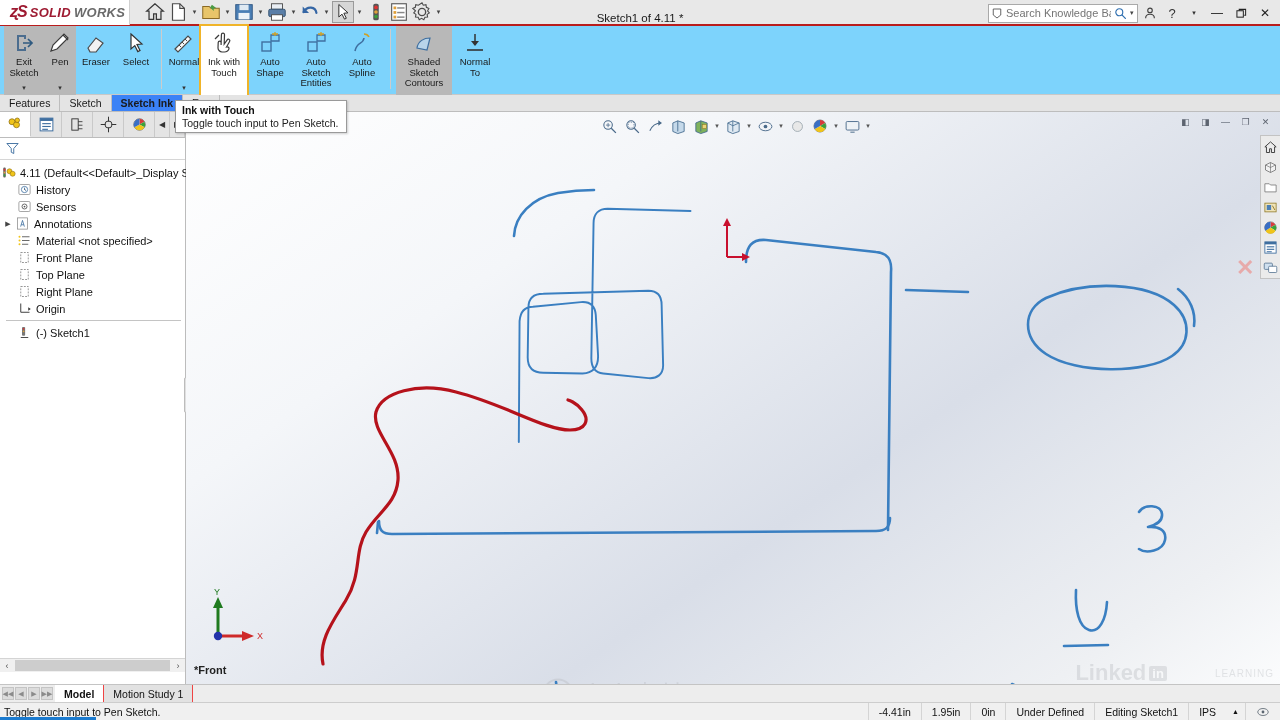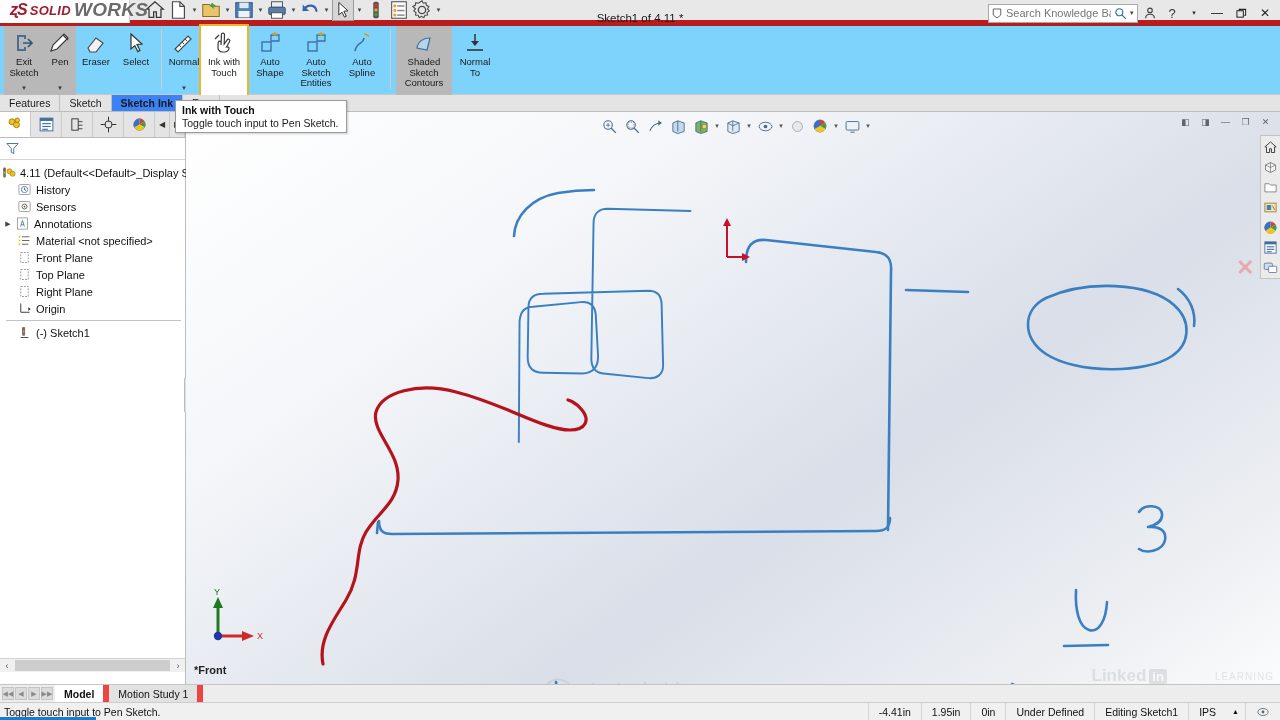--- a/index.html
+++ b/index.html
@@ -10,32 +10,32 @@
     font-size: 11px;
     background: #f0f0f0;
     -webkit-font-smoothing: antialiased;
   }
   #app { position: relative; width: 1280px; height: 720px; }
 
   
   .titlebar {
     position: absolute; left: 0; top: 0; width: 1280px; height: 26px;
     background: #e8e8e8;
-    border-bottom: 6px solid #b91c1c;
+    border-bottom: 2px solid #b91c1c;
     display: flex; align-items: center;
   }
   .dslogo {
     width: 130px; height: 26px; display: flex; align-items: center;
     padding-left: 10px; gap: 3px;
     background: #fff;
     border-right: 1px solid #d0d0d0;
   }
   .dslogo .ds { color: #9e1b32; font-weight: bold; font-size: 16px; font-style: italic; letter-spacing:-1px;}
   .dslogo .solid { color: #9e1b32; font-weight: bold; font-size: 13px; font-style: italic; letter-spacing: 0.3px;}
-  .dslogo .works { color: #6b6b6b; font-weight: bold; font-size: 19px; font-style: italic; letter-spacing: 0.3px;}
+  .dslogo .works { color: #6b6b6b; font-weight: bold; font-size: 13px; font-style: italic; letter-spacing: 0.3px;}
 
   .menubar { display: flex; align-items: center; margin-left: 12px; gap: 0px; }
   .menubar .mi {
     padding: 4px 9px; font-size: 11.5px; color: #1a1a1a; cursor: default;
   }
   .pin { margin-left: 8px; color: #2a6fba; font-size: 13px; transform: rotate(40deg); display:inline-block;}
 
   .mbtoolbar {
     display: flex; align-items: center; margin-left: 14px; gap: 1px; height: 26px;
   }
@@ -148,21 +148,21 @@
   .hud .dd { font-size: 7px; color:#555; width:8px;text-align:center;}
   .winbtns { position: absolute; right: 6px; top: 2px; display:flex; gap:3px; align-items:center;}
   .winbtns span { width:17px;height:15px;display:flex;align-items:center;justify-content:center;font-size:9px;color:#5d6470;border:1px solid transparent;}
 
   .redx { position:absolute; left: 1050px; top: 143px; font-size: 22px; color: #e7aaaa; font-weight:bold; }
   .frontlbl { position: absolute; left: 8px; bottom: 8px; font-size: 11px; font-weight: bold; color: #222; }
 
   .wm-center { position:absolute; left: 355px; top: 565px; display:flex; align-items:center; gap:6px; opacity:.40; }
   .wm-center .wmtxt { font-size: 24px; color: #b9bcc2; letter-spacing: 2px; }
   .wm-linked { position: absolute; right: 6px; bottom: -2px; opacity: .35; display:flex;align-items:center;gap:3px;}
-  .wm-linked .li { font-size: 17px; font-weight:bold; color:#b5b8bd; }
+  .wm-linked .li { font-size: 22px; font-weight:bold; color:#b5b8bd; }
   .wm-linked .inbox { background:#b5b8bd; color:#fff; font-size:13px;font-weight:bold;padding:0 3px;border-radius:2px;}
   .wm-linked .lrn { font-size: 10px; color:#b5b8bd; letter-spacing:1px;margin-left:45px;}
 
   
   .wm-url { position:absolute; left: 545px; top: 16px; font-size: 23px; color:#cfcfcf; font-weight:bold; opacity:.85; z-index: 5; pointer-events:none;}
 
   
   .righttb {
     position: absolute; right: 0; top: 135px; width: 20px;
     background: #ebebeb; border: 1px solid #c3c3c3; border-right:0;
@@ -171,21 +171,21 @@
   .righttb .rb { width: 18px; height: 18px; display:flex;align-items:center;justify-content:center; }
 
   
   .bottomtabs {
     position: absolute; left: 0; top: 684px; width: 1280px; height: 18px;
     background: #ededed; border-top: 1px solid #c4c4c4;
     display: flex; align-items: stretch;
   }
   .navarrows { display:flex; align-items:center; padding:0 2px; gap:1px;}
   .navarrows i { width: 12px; height: 13px; display:flex;align-items:center;justify-content:center;font-size:7px;color:#8b8b8b;background:#dcdcdc;border:1px solid #c4c4c4;font-style:normal;}
-  .btab { padding: 0 9px; display:flex;align-items:center;font-size:10.5px;color:#111;border-right:6px solid #ef4444;background:#e2e2e2;}
+  .btab { padding: 0 9px; display:flex;align-items:center;font-size:10.5px;color:#111;border-right:1px solid #ef4444;background:#e2e2e2;}
   .btab.active{background:#fff;font-weight:bold;}
   .statusbar {
     position: absolute; left:0; top: 702px; width: 1280px; height: 18px;
     background: #f0f0f0; border-top: 1px solid #cdcdcd;
     display: flex; align-items: center; font-size: 10.5px; color: #111;
   }
   .statusbar .msg { padding-left: 4px; }
   .statusbar .right { margin-left: auto; display:flex; align-items:center; }
   .statusbar .cell { padding: 0 10px; border-left: 1px solid #d4d4d4; height: 17px; display:flex;align-items:center; white-space:nowrap;}
   .bluebar { position:absolute; left:0; bottom:0; width: 96px; height: 3px; background:#1b7bd0;}

